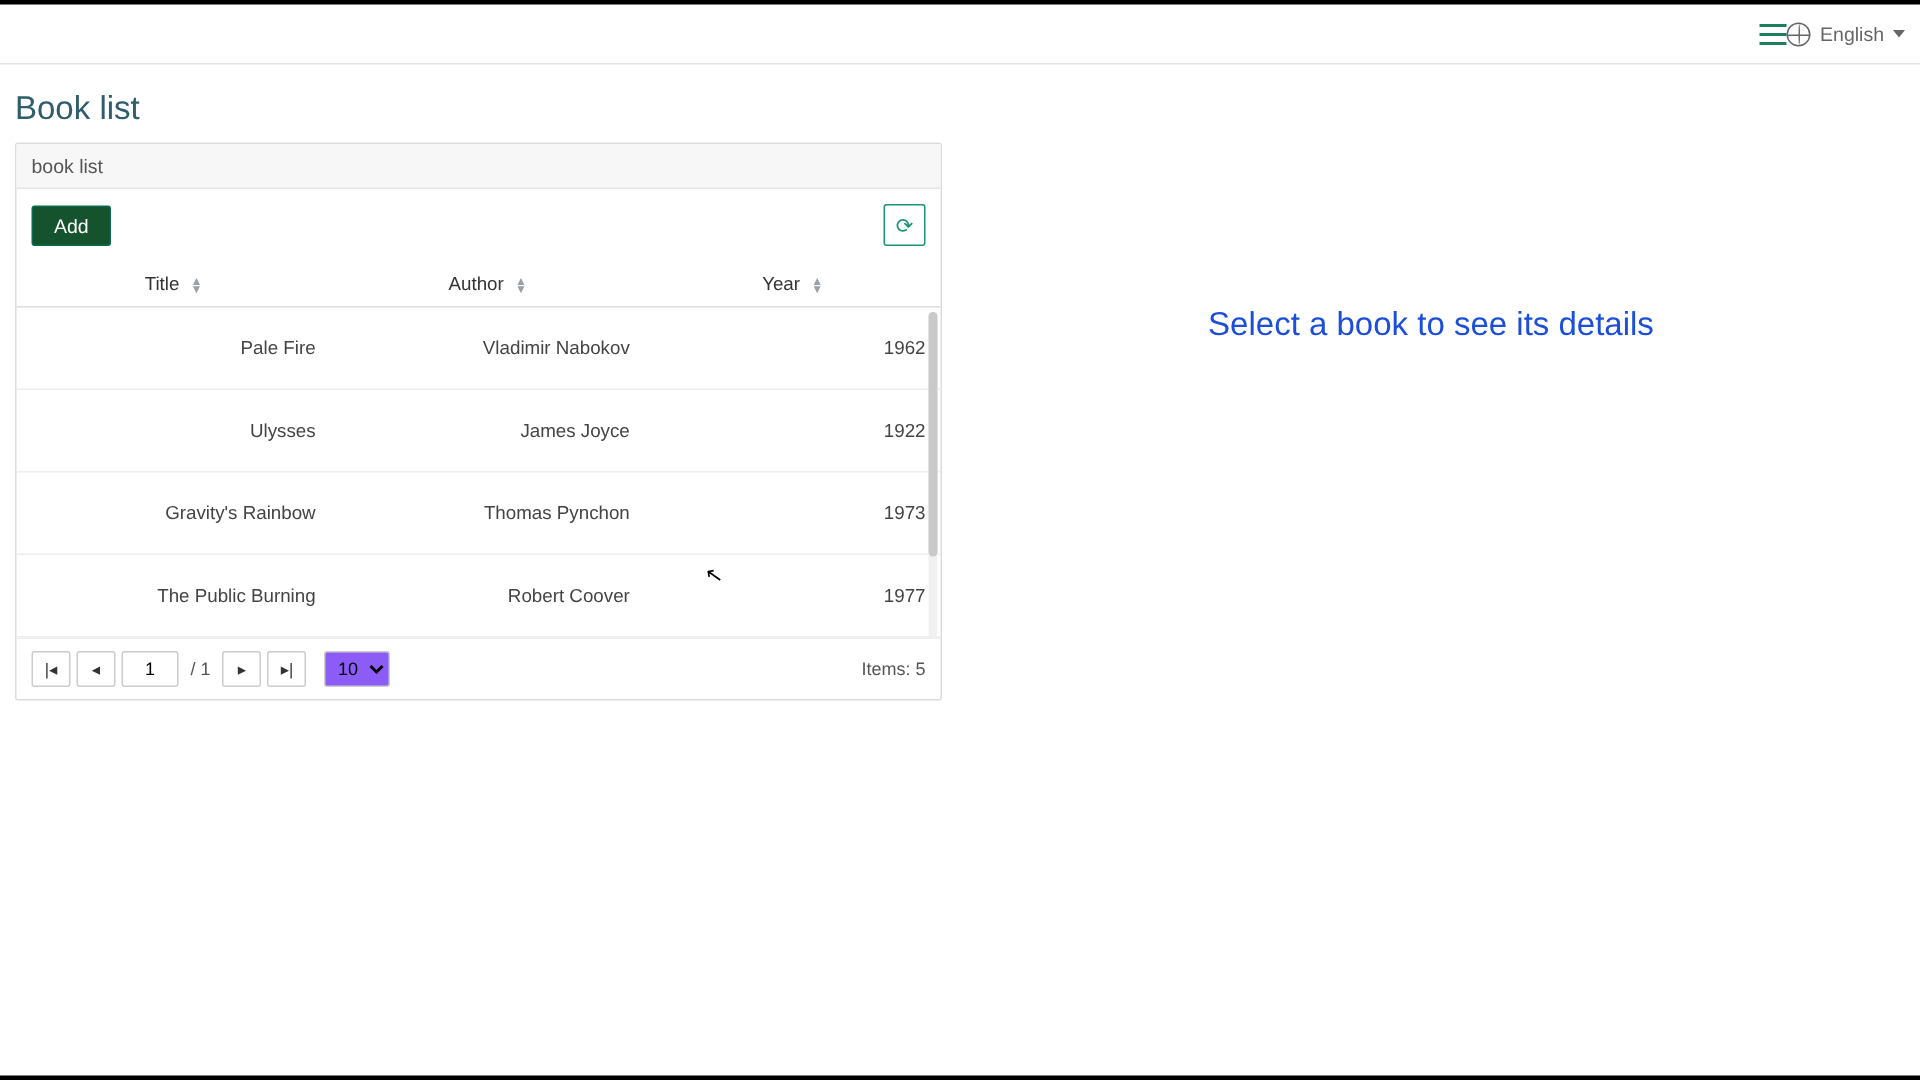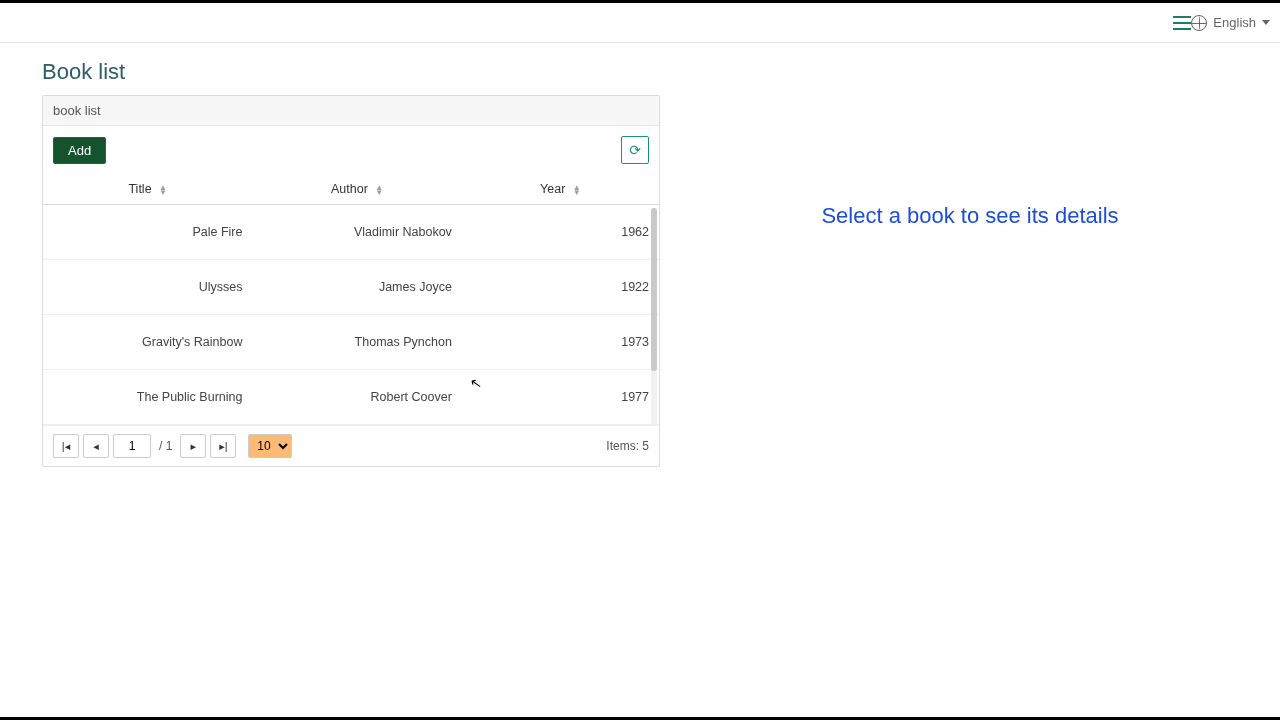--- a/index.html
+++ b/index.html
@@ -38,21 +38,21 @@
   .globe::before, .globe::after {
     content: ""; position: absolute; background: #666;
   }
   .globe::before { left: 7px; top: 0; width: 1px; height: 14px; border-radius: 50%; }
   .globe::after  { top: 7px; left: 0; height: 1px; width: 14px; }
   .caret {
     width: 0; height: 0; border-left: 4px solid transparent;
     border-right: 4px solid transparent; border-top: 5px solid #666;
   }
 
-  .content { display: flex; padding: 10px 0 0 10px; margin-left: 32px; }
+  .content { display: flex; padding: 10px 0 0 10px; }
 
   .left-col { width: 618px; }
   .page-title { font-size: 22px; font-weight: 400; color: #2f5d6b; margin: 6px 0 10px 0; }
 
   .panel { border: 1px solid #dcdcdc; border-radius: 2px; background: #fff; }
   .panel-header {
     padding: 7px 10px; border-bottom: 1px solid #e5e5e5;
     background: #f7f7f7; color: #555; font-size: 13px;
   }
   .toolbar {
@@ -110,21 +110,21 @@
     display: flex; align-items: center; justify-content: center;
     cursor: pointer; font-size: 11px; color: #333; border-radius: 2px;
   }
   .pginput {
     width: 38px; height: 24px; border: 1px solid #ccc; text-align: center;
     font-size: 12px; border-radius: 2px;
   }
   .pgtotal { font-size: 12px; color: #555; margin: 0 4px; }
   .pgsize {
     height: 24px; border: 1px solid #ccc; font-size: 12px;
-    padding: 0 4px; margin-left: 8px; border-radius: 2px; background: #fdba74;
+    padding: 0 4px; margin-left: 8px; border-radius: 2px; background: #8b5cf6;
   }
   .pgitems { font-size: 12px; color: #555; }
 
   .right-col {
     flex: 1; display: flex; align-items: flex-start; justify-content: center;
     padding-top: 150px;
   }
   .placeholder {
     font-size: 22px; color: #1d4ed8; font-weight: 400;
   }

